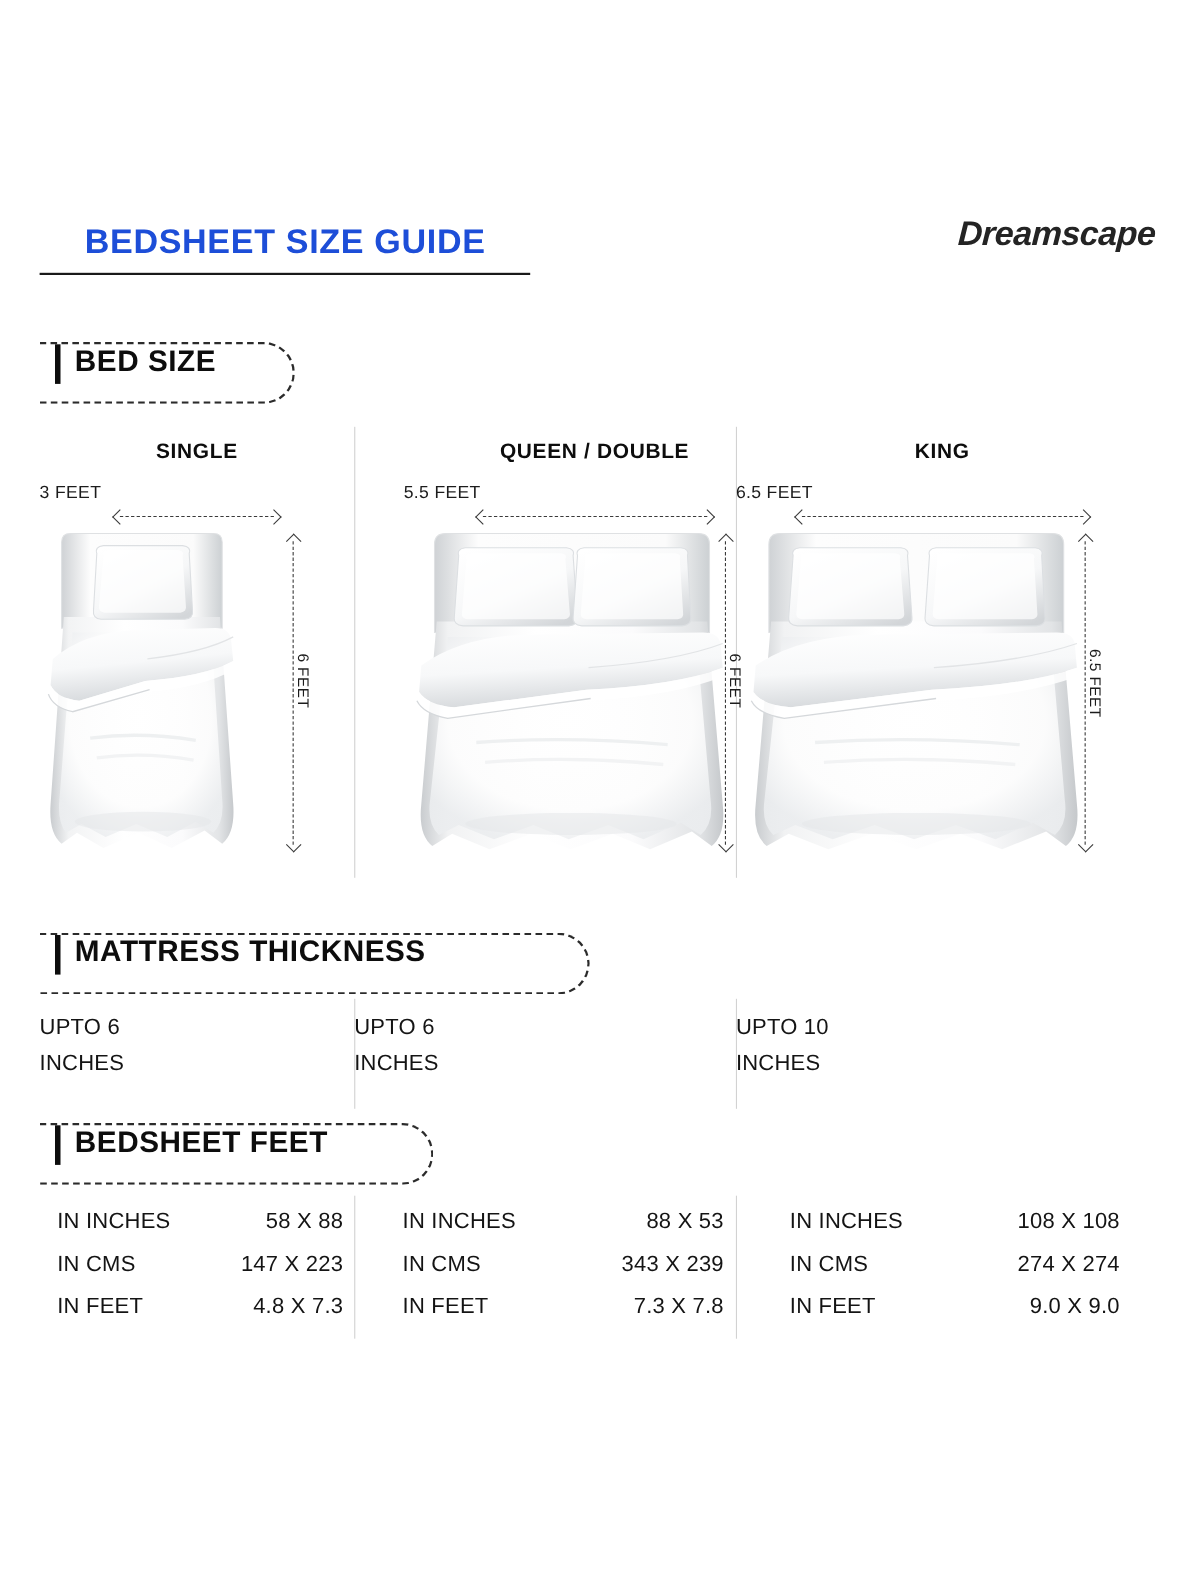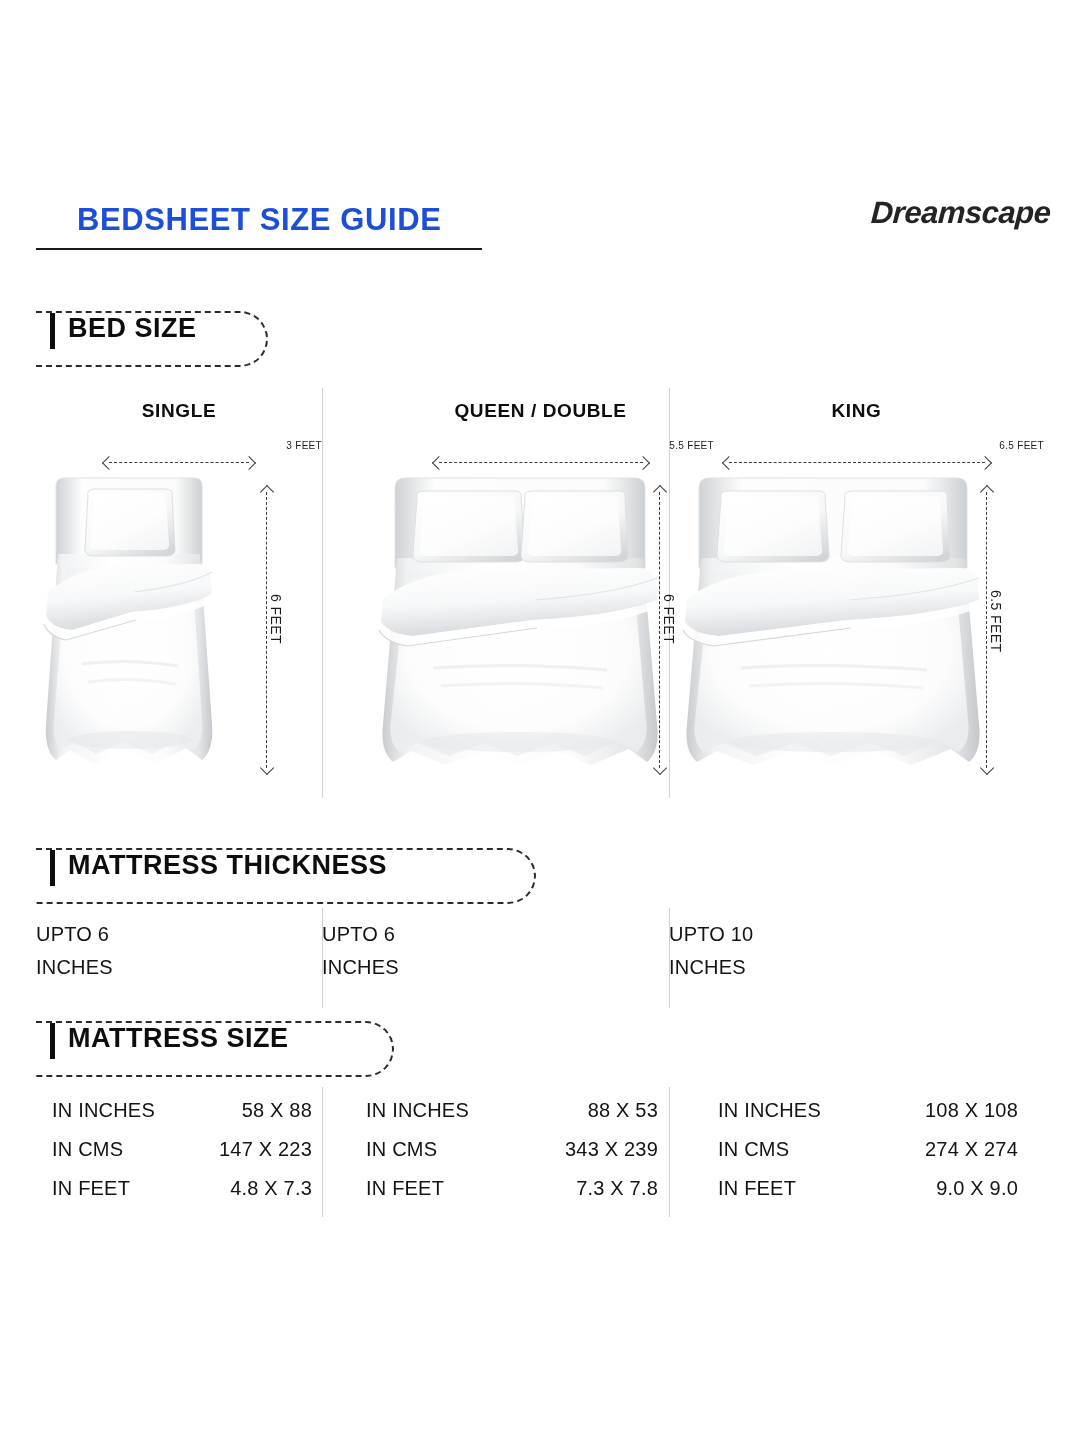--- a/index.html
+++ b/index.html
@@ -115,22 +115,22 @@
     font-size: 19px;
     font-weight: bold;
     letter-spacing: 0.6px;
     color: #0d0d0d;
     white-space: nowrap;
   }
 
   
   .width-label {
     margin-top: 18px;
-    text-align: right;
-    font-size: 10px;
+    text-align: left;
+    font-size: 16px;
     color: #1c1c1c;
     letter-spacing: 0.3px;
   }
   .h-arrow {
     position: relative;
     margin: 6px auto 0 auto;
     height: 11px;
   }
   .h-arrow .line {
     position: absolute;
@@ -471,21 +471,21 @@
     <div>UPTO 6</div>
     <div>INCHES</div>
   </div>
   <div class="matcol" id="matcol-2">
     <div>UPTO 10</div>
     <div>INCHES</div>
   </div>
 
   <div class="pill" id="pill-sheet">
     <div class="bar"></div>
-    <div class="pill-label">MATTRESS SIZE</div>
+    <div class="pill-label">BEDSHEET FEET</div>
   </div>
 
   <div class="shtcol" id="shtcol-0">
     <div class="sht-row">
       <span class="unit">IN INCHES</span>
       <span class="value">58 X 88</span>
     </div>
     <div class="sht-row">
       <span class="unit">IN CMS</span>
       <span class="value">147 X 223</span>

